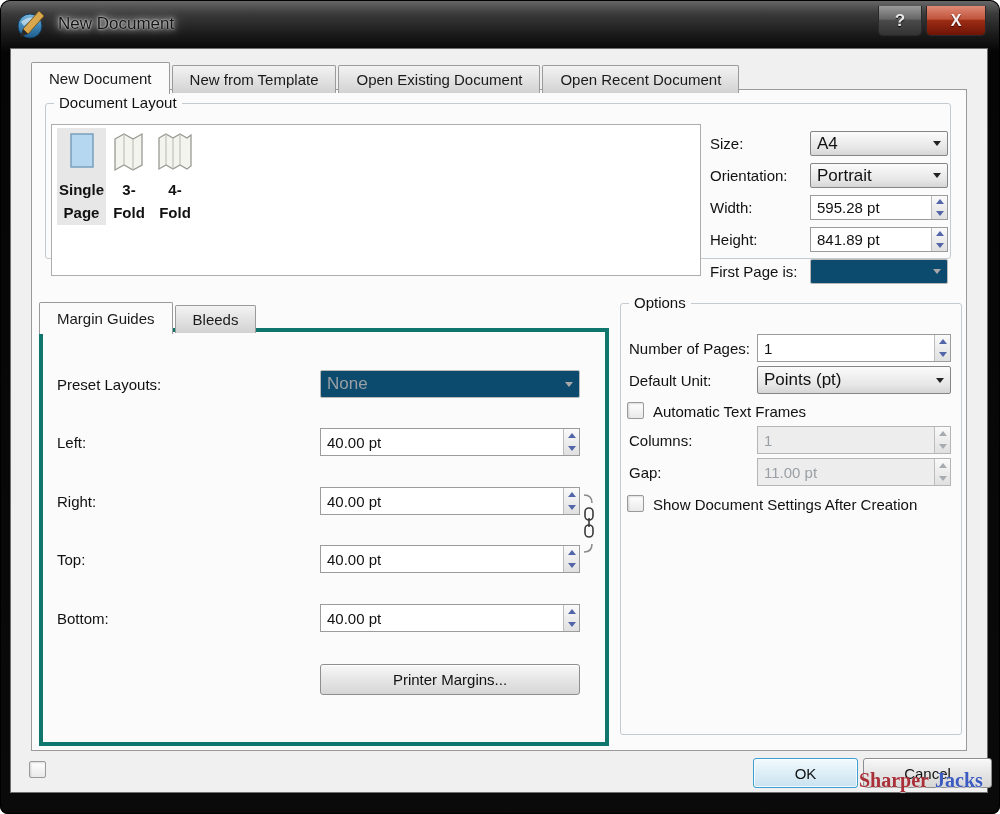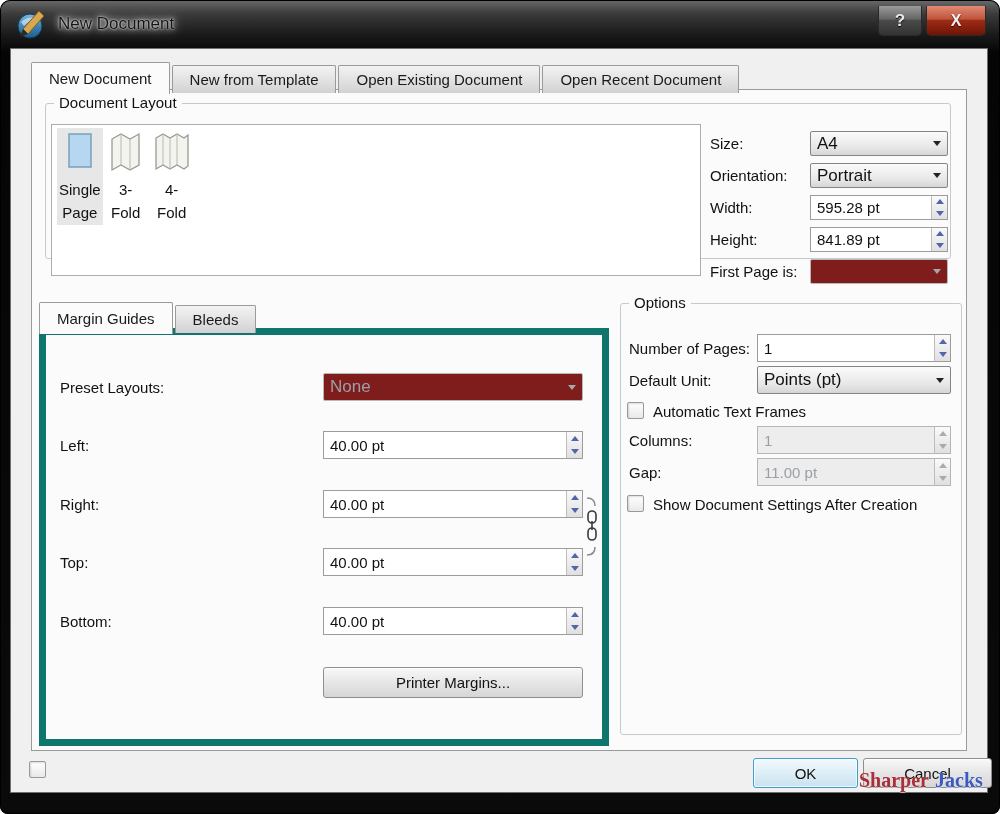--- a/index.html
+++ b/index.html
@@ -70,60 +70,60 @@
     font-size:15px; color:#111; white-space:nowrap;
   }
   .gb-doclayout { left:13px; top:13px; width:906px; height:156px; }
   .gb-options  { left:588px; top:213px; width:342px; height:432px; }
   
   .layout-list {
     position:absolute; left:5px; top:20px; width:650px; height:152px;
     background:#ffffff; border:1px solid #adadad;
     display:flex; align-items:flex-start; padding:3px 0 0 5px;
   }
-  .layout-item { display:flex; flex-direction:column; align-items:center; padding:1px 2px; cursor:default; }
+  .layout-item { display:flex; flex-direction:column; align-items:center; padding:1px 2px; cursor:default;font-weight:bold; }
   .layout-item.selected { background:#e7e7e7; }
   .layout-item .lbl { font-size:15px; line-height:1.5; color:#111; text-align:center; }
   
   .field-label { position:absolute; left:664px; width:100px; font-size:15px; color:#111; white-space:nowrap; }
   .field-label.dim, .dim { color:#9aa0a5; }
   .doc-control { position:absolute; left:764px; width:138px; height:25px; }
   
   .combo {
     display:flex; align-items:center; height:100%;
     border:1px solid #858585; border-radius:2px;
     background:linear-gradient(180deg,#fbfbfb,#e6e6e6 70%,#d5d5d5);
     padding:0 6px; font-size:17px; color:#111; cursor:default;
   }
   .combo .arrow {
     margin-left:auto; width:0; height:0;
     border-left:4px solid transparent; border-right:4px solid transparent;
     border-top:5px solid #222;
   }
-  .combo.disabled { background:#7f1d1d; color:#9aa0a5; border-color:#b8b8b8; }
+  .combo.disabled { background:#0c4a6e; color:#9aa0a5; border-color:#b8b8b8; }
   .combo.disabled .arrow { border-top-color:#a8a8a8; }
   
   .spin { display:flex; height:100%; border:1px solid #9c9c9c; background:#fff;gap:29px; }
   .spin .val { flex:1; display:flex; align-items:center; padding:0 6px; font-size:15px; color:#111; }
   .spin .btns {
     width:16px; border-left:1px solid #bdbdbd; display:flex; flex-direction:column;
     background:linear-gradient(180deg,#fafafa,#e0e0e0);
   }
   .spin .btns > span { flex:1; display:flex; align-items:center; justify-content:center; cursor:default; }
   .tri-up { width:0; height:0; border-left:4px solid transparent; border-right:4px solid transparent; border-bottom:5px solid #5265a8; }
   .tri-dn { width:0; height:0; border-left:4px solid transparent; border-right:4px solid transparent; border-top:5px solid #5265a8; }
   .spin.disabled { background:#ededed; border-color:#b5b5b5; }
   .spin.disabled .val { color:#9aa0a5; }
   .spin.disabled .tri-up { border-bottom-color:#a8acb0; }
   .spin.disabled .tri-dn { border-top-color:#a8acb0; }
   
   .subtabs-row { position:absolute; left:7px; top:212px; display:flex; align-items:flex-end; z-index:2; }
   .margin-panel {
     position:absolute; left:7px; top:238px; width:570px; height:418px;
-    background:#fbfbfb; border:7px solid #0f766e;
+    background:#fbfbfb; border:4px solid #0f766e;
   }
   .mp-label { position:absolute; left:14px; font-size:15px; color:#111; white-space:nowrap; }
   .mp-control { position:absolute; left:277px; width:260px; height:28px; }
   .btn {
     display:flex; align-items:center; justify-content:center;
     border:1px solid #8e8e8e; border-radius:3px;
     background:linear-gradient(180deg,#f8f8f8,#e6e6e6 50%,#d6d6d6);
     font-size:15px; color:#111; cursor:default;
     box-shadow:inset 0 1px 0 #fff;
   }

